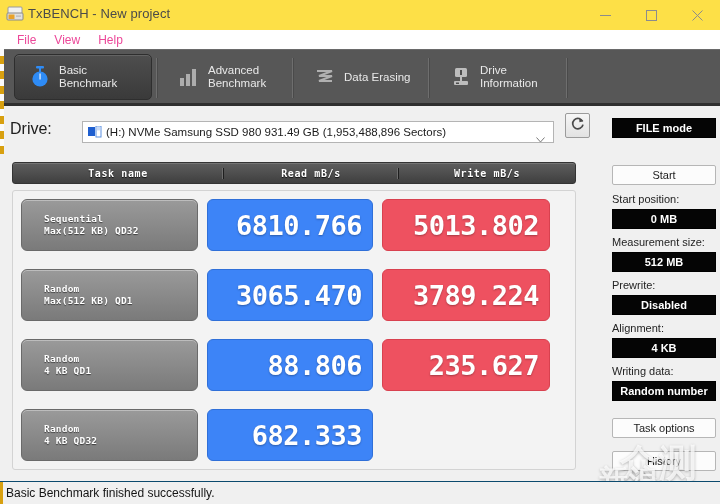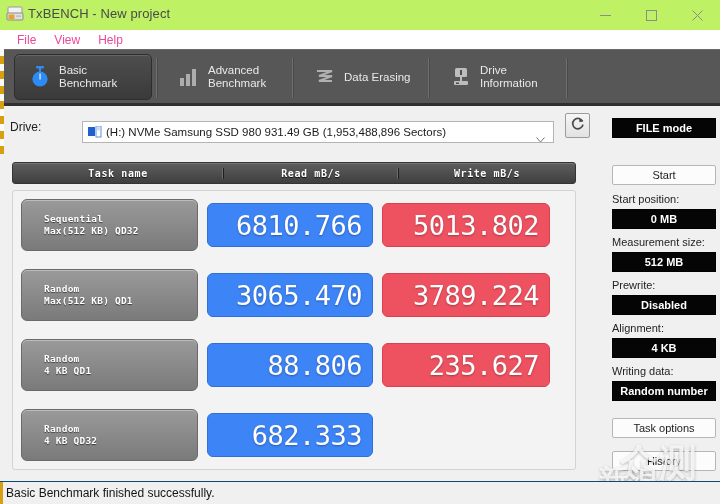--- a/index.html
+++ b/index.html
@@ -7,21 +7,21 @@
     width:720px;height:504px;overflow:hidden;
     font-family:"Liberation Sans","DejaVu Sans",sans-serif;
     background:#ffffff;
     -webkit-font-smoothing:antialiased;
   }
   #app{position:relative;width:720px;height:504px;background:#f0f0f0;}
 
   
   .titlebar{
     position:absolute;left:0;top:0;width:720px;height:30px;
-    background:#bef264;border-bottom:1px solid #e8e8e8;
+    background:#fde047;border-bottom:1px solid #e8e8e8;
   }
   .title-icon{
     position:absolute;left:6px;top:6px;width:18px;height:17px;
   }
   .title-text{
     position:absolute;left:28px;top:6px;
     font-size:13px;color:#4a4a4a;letter-spacing:.1px;white-space:nowrap;
   }
   .wbtns{position:absolute;right:0;top:0;height:30px;display:flex;}
   .wbtn{width:46px;height:30px;display:flex;align-items:center;justify-content:center;}
@@ -70,21 +70,21 @@
   .tab-sep{
     position:absolute;top:8px;width:1px;height:40px;background:#6e6e6e;
     border-right:1px solid #4a4a4a;
   }
   .tabstrip-bottom{
     position:absolute;left:4px;top:103px;width:716px;height:3px;background:#2f2f2f;
   }
 
   
   .drive-label{
-    position:absolute;left:10px;top:120px;font-size:12px;color:#202020;
+    position:absolute;left:10px;top:120px;font-size:16px;color:#202020;
   }
   .drive-combo{
     position:absolute;left:82px;top:114px;width:472px;height:22px;
     background:#ffffff;border:1px solid #b4b4b4;box-sizing:border-box;
     display:flex;align-items:center;margin-top:7px;
   }
   .drive-combo .dico{margin:0 4px 0 5px;flex:0 0 auto;display:flex;align-items:center;}
   .drive-combo .dtxt{
     font-size:11.5px;color:#1b1b1b;white-space:nowrap;overflow:hidden;
   }
@@ -132,25 +132,25 @@
     display:flex;flex-direction:column;justify-content:center;
     padding-left:22px;
     box-shadow:inset 0 1px 0 rgba(255,255,255,.35);
   }
   .cell-task span{
     font-family:"DejaVu Sans Mono","Liberation Mono",monospace;
     font-size:9.5px;font-weight:bold;color:#ffffff;line-height:12px;
     text-shadow:0 1px 1px rgba(0,0,0,.55);letter-spacing:.2px;
   }
   .cell-val{
-    height:44px;border-radius:6px;box-sizing:border-box;
+    height:52px;border-radius:6px;box-sizing:border-box;
     display:flex;align-items:center;justify-content:flex-end;
     padding-right:10px;margin-left:9px;
     font-family:"DejaVu Sans Mono","Liberation Mono",monospace;
-    font-size:27px;font-weight:normal;color:#ffffff;letter-spacing:-.5px;
+    font-size:27px;font-weight:bold;color:#ffffff;letter-spacing:-.5px;
     text-shadow:0 1px 2px rgba(0,0,0,.30);
   }
   .cell-read{width:166px;background:#3d84f7;border:1px solid #2f6fd8;}
   .cell-write{width:168px;background:#ee5160;border:1px solid #d8414f;}
 
   
   .side{position:absolute;left:604px;top:106px;width:112px;height:372px;}
   .sbtn{
     position:absolute;left:8px;width:104px;height:20px;
     display:flex;align-items:center;justify-content:center;

